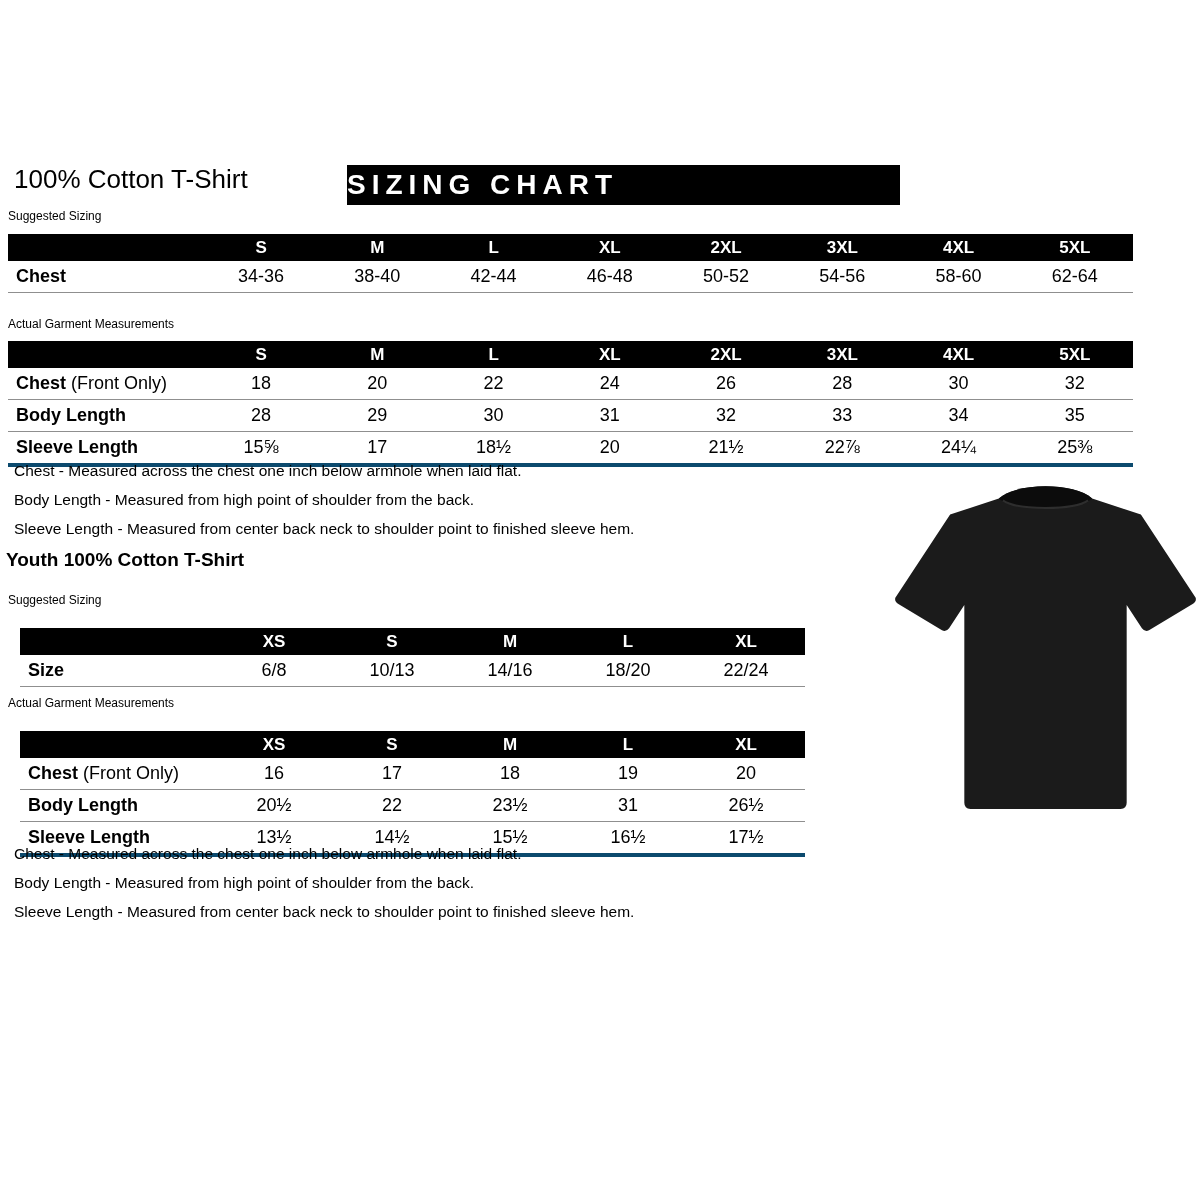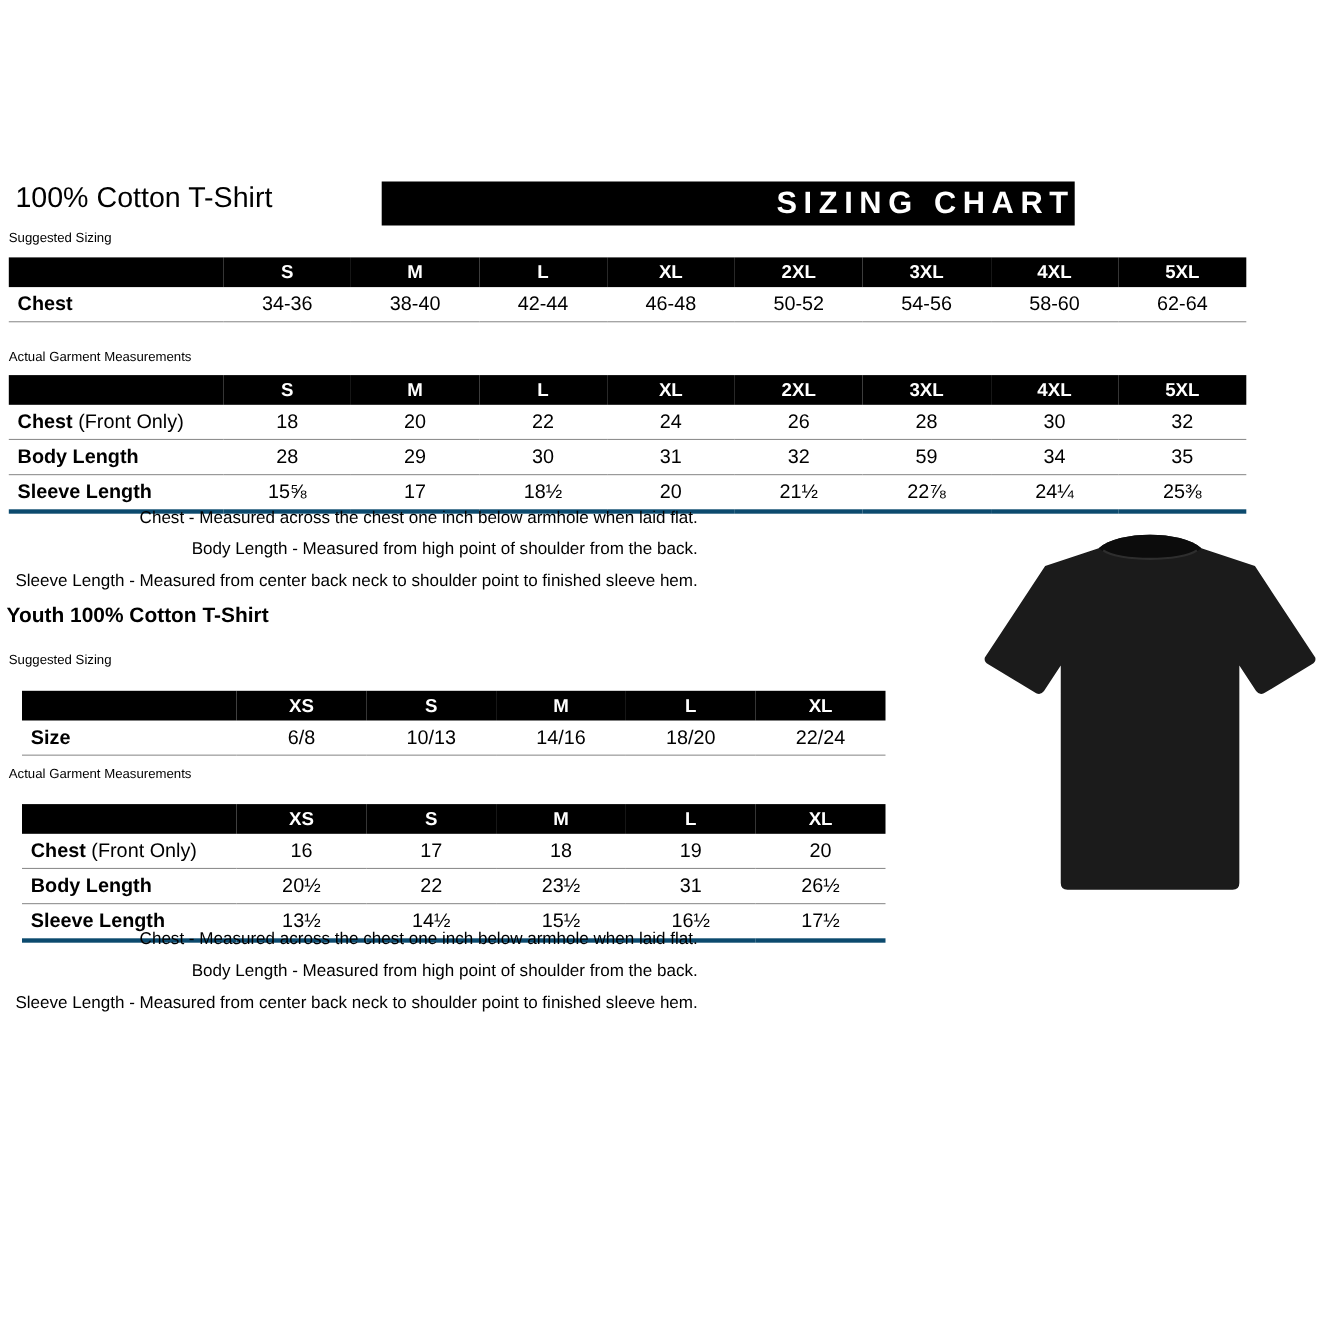--- a/index.html
+++ b/index.html
@@ -6,22 +6,22 @@
   html,body { background:#fff; }
   body {
     width:1200px; height:1200px;
     font-family:"Liberation Sans", sans-serif;
     color:#000; position:relative; overflow:hidden;
   }
   .abs { position:absolute; }
 
   .page-title { left:14px; top:164px; font-size:26px; font-weight:400; }
   .banner {
-    left:347px; top:165px; width:630px; height:40px;
-    background:#000; color:#fff; text-align:right;
+    left:347px; top:165px; width:553px; height:40px;
+    background:#000; color:#fff; text-align:left;
     line-height:40px; font-size:28px; font-weight:bold; letter-spacing:6px;
   }
   .section-label { font-size:12px; font-weight:400; }
   .youth-title { left:6px; top:549px; font-size:19px; font-weight:bold; }
 
   table { border-collapse:collapse; table-layout:fixed; background:#fff; }
   thead th {
     background:#000; color:#fff; font-weight:bold;
     font-size:17px; height:27px; text-align:center; padding:2px;
   }
@@ -39,21 +39,21 @@
   .t-youth-sug { top:616px; }
   .t-youth-act { top:719px; }
   .t-adult-act { top:341px; }
 
   .lab-adult-sug { left:8px; top:209px; }
   .lab-adult-act { left:8px; top:317px; }
   .lab-youth-sug { left:8px; top:593px; }
   .lab-youth-act { left:8px; top:696px; }
 
   .notes { font-size:15.5px; }
-  .notes p { margin-bottom:10px; line-height:19px;text-align:right; }
+  .notes p { margin-bottom:10px; line-height:19px; }
   .notes-adult { left:14px; top:461px; }
   .notes-youth { left:14px; top:844px; }
 
   .tshirt-wrap { left:893px; top:472px; width:305px; height:345px; }
 </style>
 </head>
 <body>
 
 <div>
 
@@ -141,21 +141,21 @@
         <td>30</td>
         <td>32</td>
       </tr>
       <tr>
         <td class="lbl"><span class="rowlabel">Body Length</span></td>
         <td>28</td>
         <td>29</td>
         <td>30</td>
         <td>31</td>
         <td>32</td>
-        <td>59</td>
+        <td>33</td>
         <td>34</td>
         <td>35</td>
       </tr>
       <tr>
         <td class="lbl"><span class="rowlabel">Sleeve Length</span></td>
         <td>15⅝</td>
         <td>17</td>
         <td>18½</td>
         <td>20</td>
         <td>21½</td>

